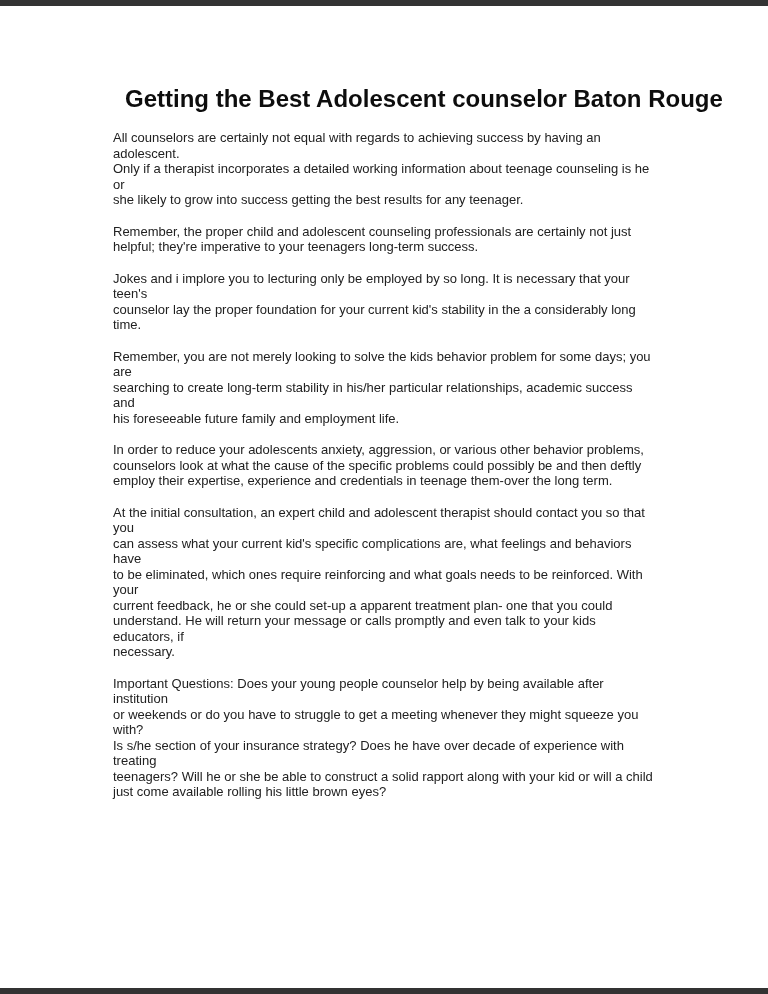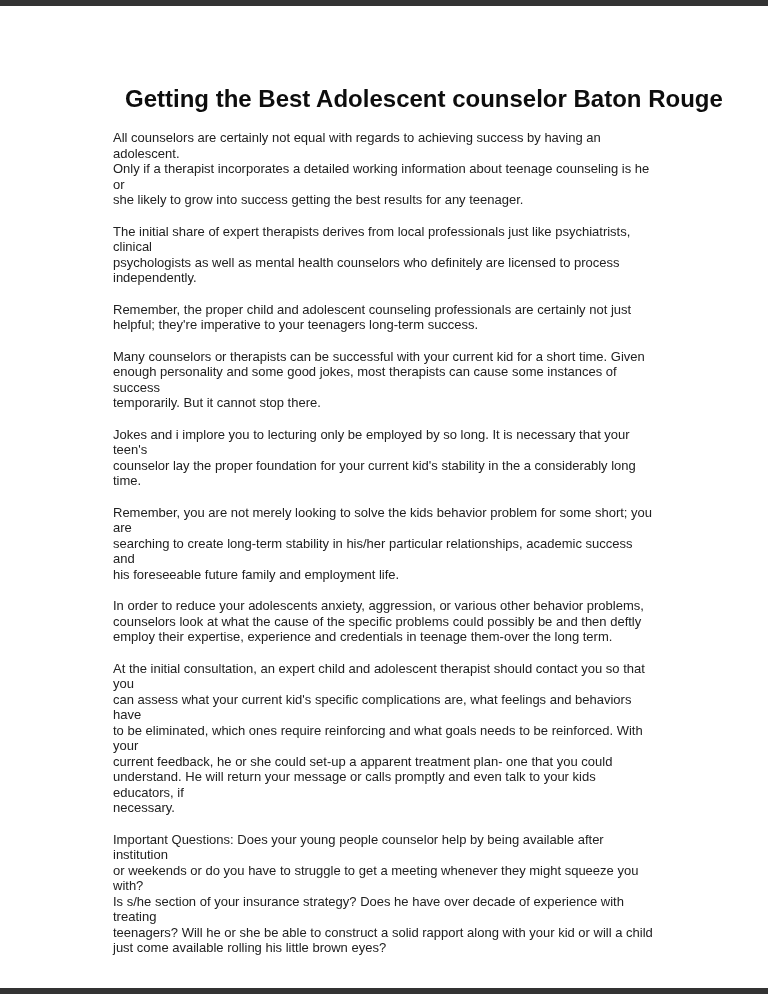--- a/index.html
+++ b/index.html
@@ -48,31 +48,25 @@
 <body>
 
 <div class="edge-bar top" style="background: rgb(51, 51, 51);"></div>
 
 <div class="doc">
   <h1 class="doc-title">Getting the Best Adolescent counselor Baton Rouge</h1>
 
   <p class="doc-paragraph">All counselors are certainly not equal with regards to achieving success by having an adolescent.
 Only if a therapist incorporates a detailed working information about teenage counseling is he or
 she likely to grow into success getting the best results for any teenager.</p>
-  <p class="doc-paragraph">The initial share of expert therapists derives from local professionals just like psychiatrists, clinical
-psychologists as well as mental health counselors who definitely are licensed to process
-independently.</p>
   <p class="doc-paragraph">Remember, the proper child and adolescent counseling professionals are certainly not just
 helpful; they're imperative to your teenagers long-term success.</p>
-  <p class="doc-paragraph">Many counselors or therapists can be successful with your current kid for a short time. Given
-enough personality and some good jokes, most therapists can cause some instances of success
-temporarily. But it cannot stop there.</p>
   <p class="doc-paragraph">Jokes and i implore you to lecturing only be employed by so long. It is necessary that your teen's
 counselor lay the proper foundation for your current kid's stability in the a considerably long time.</p>
-  <p class="doc-paragraph">Remember, you are not merely looking to solve the kids behavior problem for some short; you are
+  <p class="doc-paragraph">Remember, you are not merely looking to solve the kids behavior problem for some days; you are
 searching to create long-term stability in his/her particular relationships, academic success and
 his foreseeable future family and employment life.</p>
   <p class="doc-paragraph">In order to reduce your adolescents anxiety, aggression, or various other behavior problems,
 counselors look at what the cause of the specific problems could possibly be and then deftly
 employ their expertise, experience and credentials in teenage them-over the long term.</p>
   <p class="doc-paragraph">At the initial consultation, an expert child and adolescent therapist should contact you so that you
 can assess what your current kid's specific complications are, what feelings and behaviors have
 to be eliminated, which ones require reinforcing and what goals needs to be reinforced. With your
 current feedback, he or she could set-up a apparent treatment plan- one that you could
 understand. He will return your message or calls promptly and even talk to your kids educators, if

